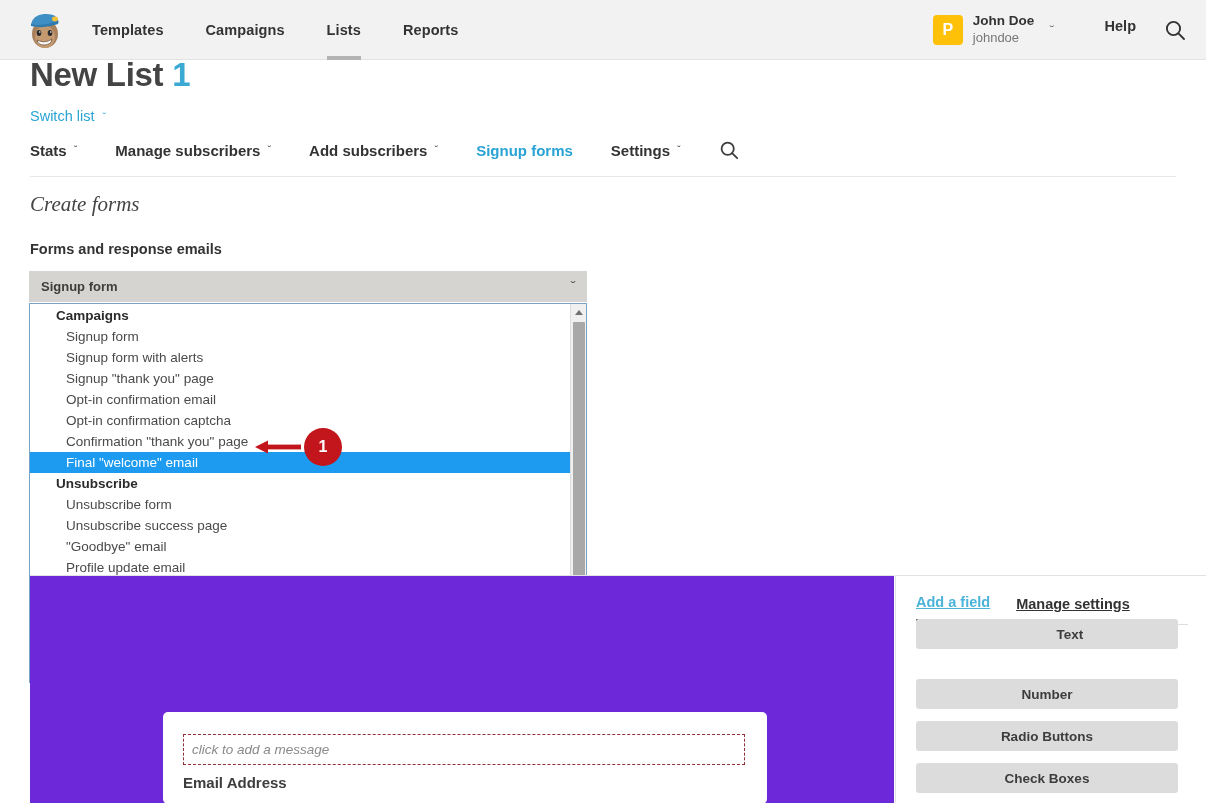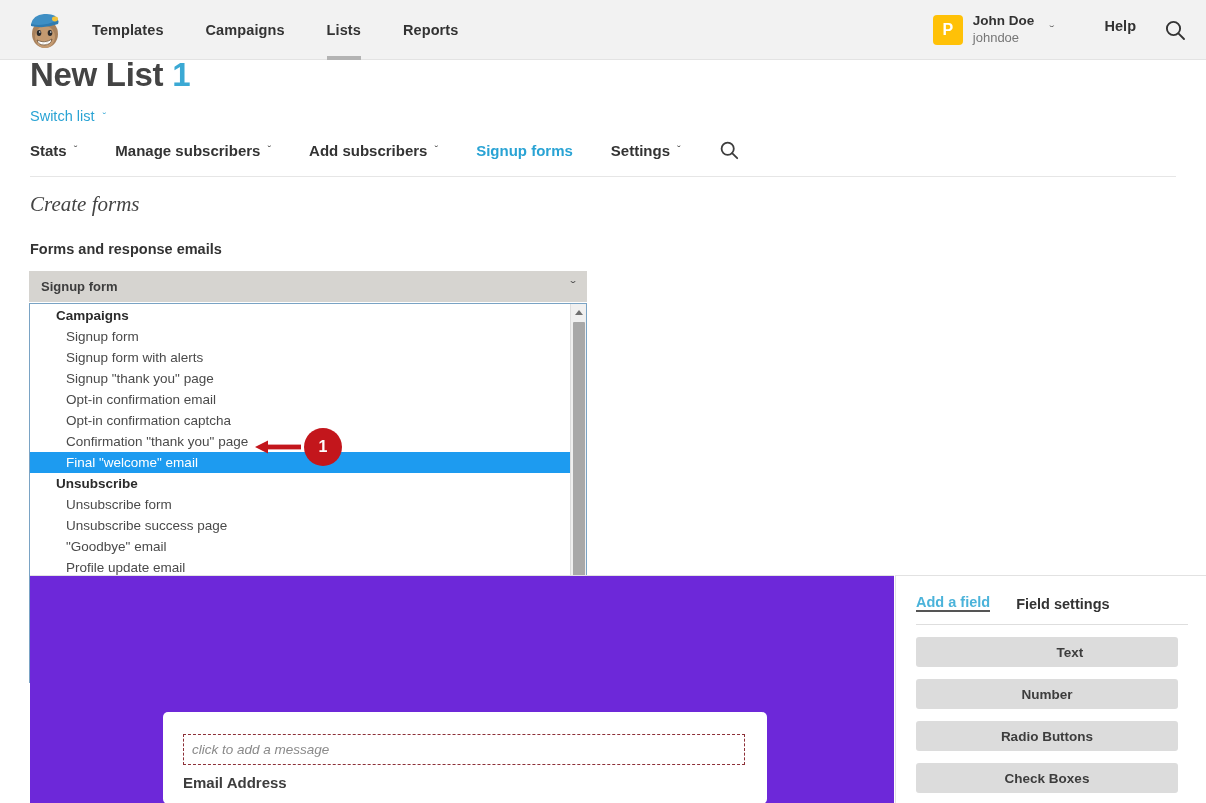--- a/index.html
+++ b/index.html
@@ -233,40 +233,40 @@
     background: #ffffff;
     border-left: 1px solid #e2e2e2;
     border-top: 1px solid #e2e2e2;
   }
   .rp-tabs {
     position: absolute; left: 20px; top: 18px;
     display: flex; align-items: flex-end; gap: 26px;
   }
   .rp-tab {
     font-size: 14.5px; font-weight: bold; color: #333333;
-    cursor: pointer;
+    padding-bottom: 9px; cursor: pointer; text-decoration: underline;
   }
   .rp-tab.active {
     color: #4bb3da;
     border-bottom: 2px solid #555555;
   }
   .rp-rule {
     position: absolute; left: 20px; top: 48px;
     width: 272px; height: 1px; background: #dedede;
   }
   .rp-btn {
     position: absolute; left: 20px;
     width: 262px; height: 30px;
     background: #dcdcdc;
     border-radius: 3px;
     display: flex; align-items: center; justify-content: center;
     font-size: 13.5px; font-weight: bold; color: #3d3d3d;
     cursor: pointer;
   }
-  .rp-btn.b0 { top: 61px; padding-left: 46px; }
+  .rp-btn.b0 { top: 43px; padding-left: 46px; }
   .rp-btn.b1 { top: 103px; }
   .rp-btn.b2 { top: 145px; }
   .rp-btn.b3 { top: 187px; }
 </style>
 </head>
 <body>
 
 <div class="topnav">
   <div class="logo">
     <svg viewBox="0 0 44 44" width="44" height="44">
@@ -423,21 +423,21 @@
     <div class="email-label">Email Address</div>
   </div>
 </div>
 
 <div class="rightpanel">
   <div class="rp-tabs">
     <div class="rp-tab active">
       <span>Add a field</span>
     </div>
     <div class="rp-tab">
-      <span>Field settings</span>
+      <span>Manage settings</span>
     </div>
   </div>
   <div class="rp-rule"></div>
 
   <div class="rp-btn b0">
     <span>Text</span>
   </div>
   <div class="rp-btn b1">
     <span>Number</span>
   </div>

